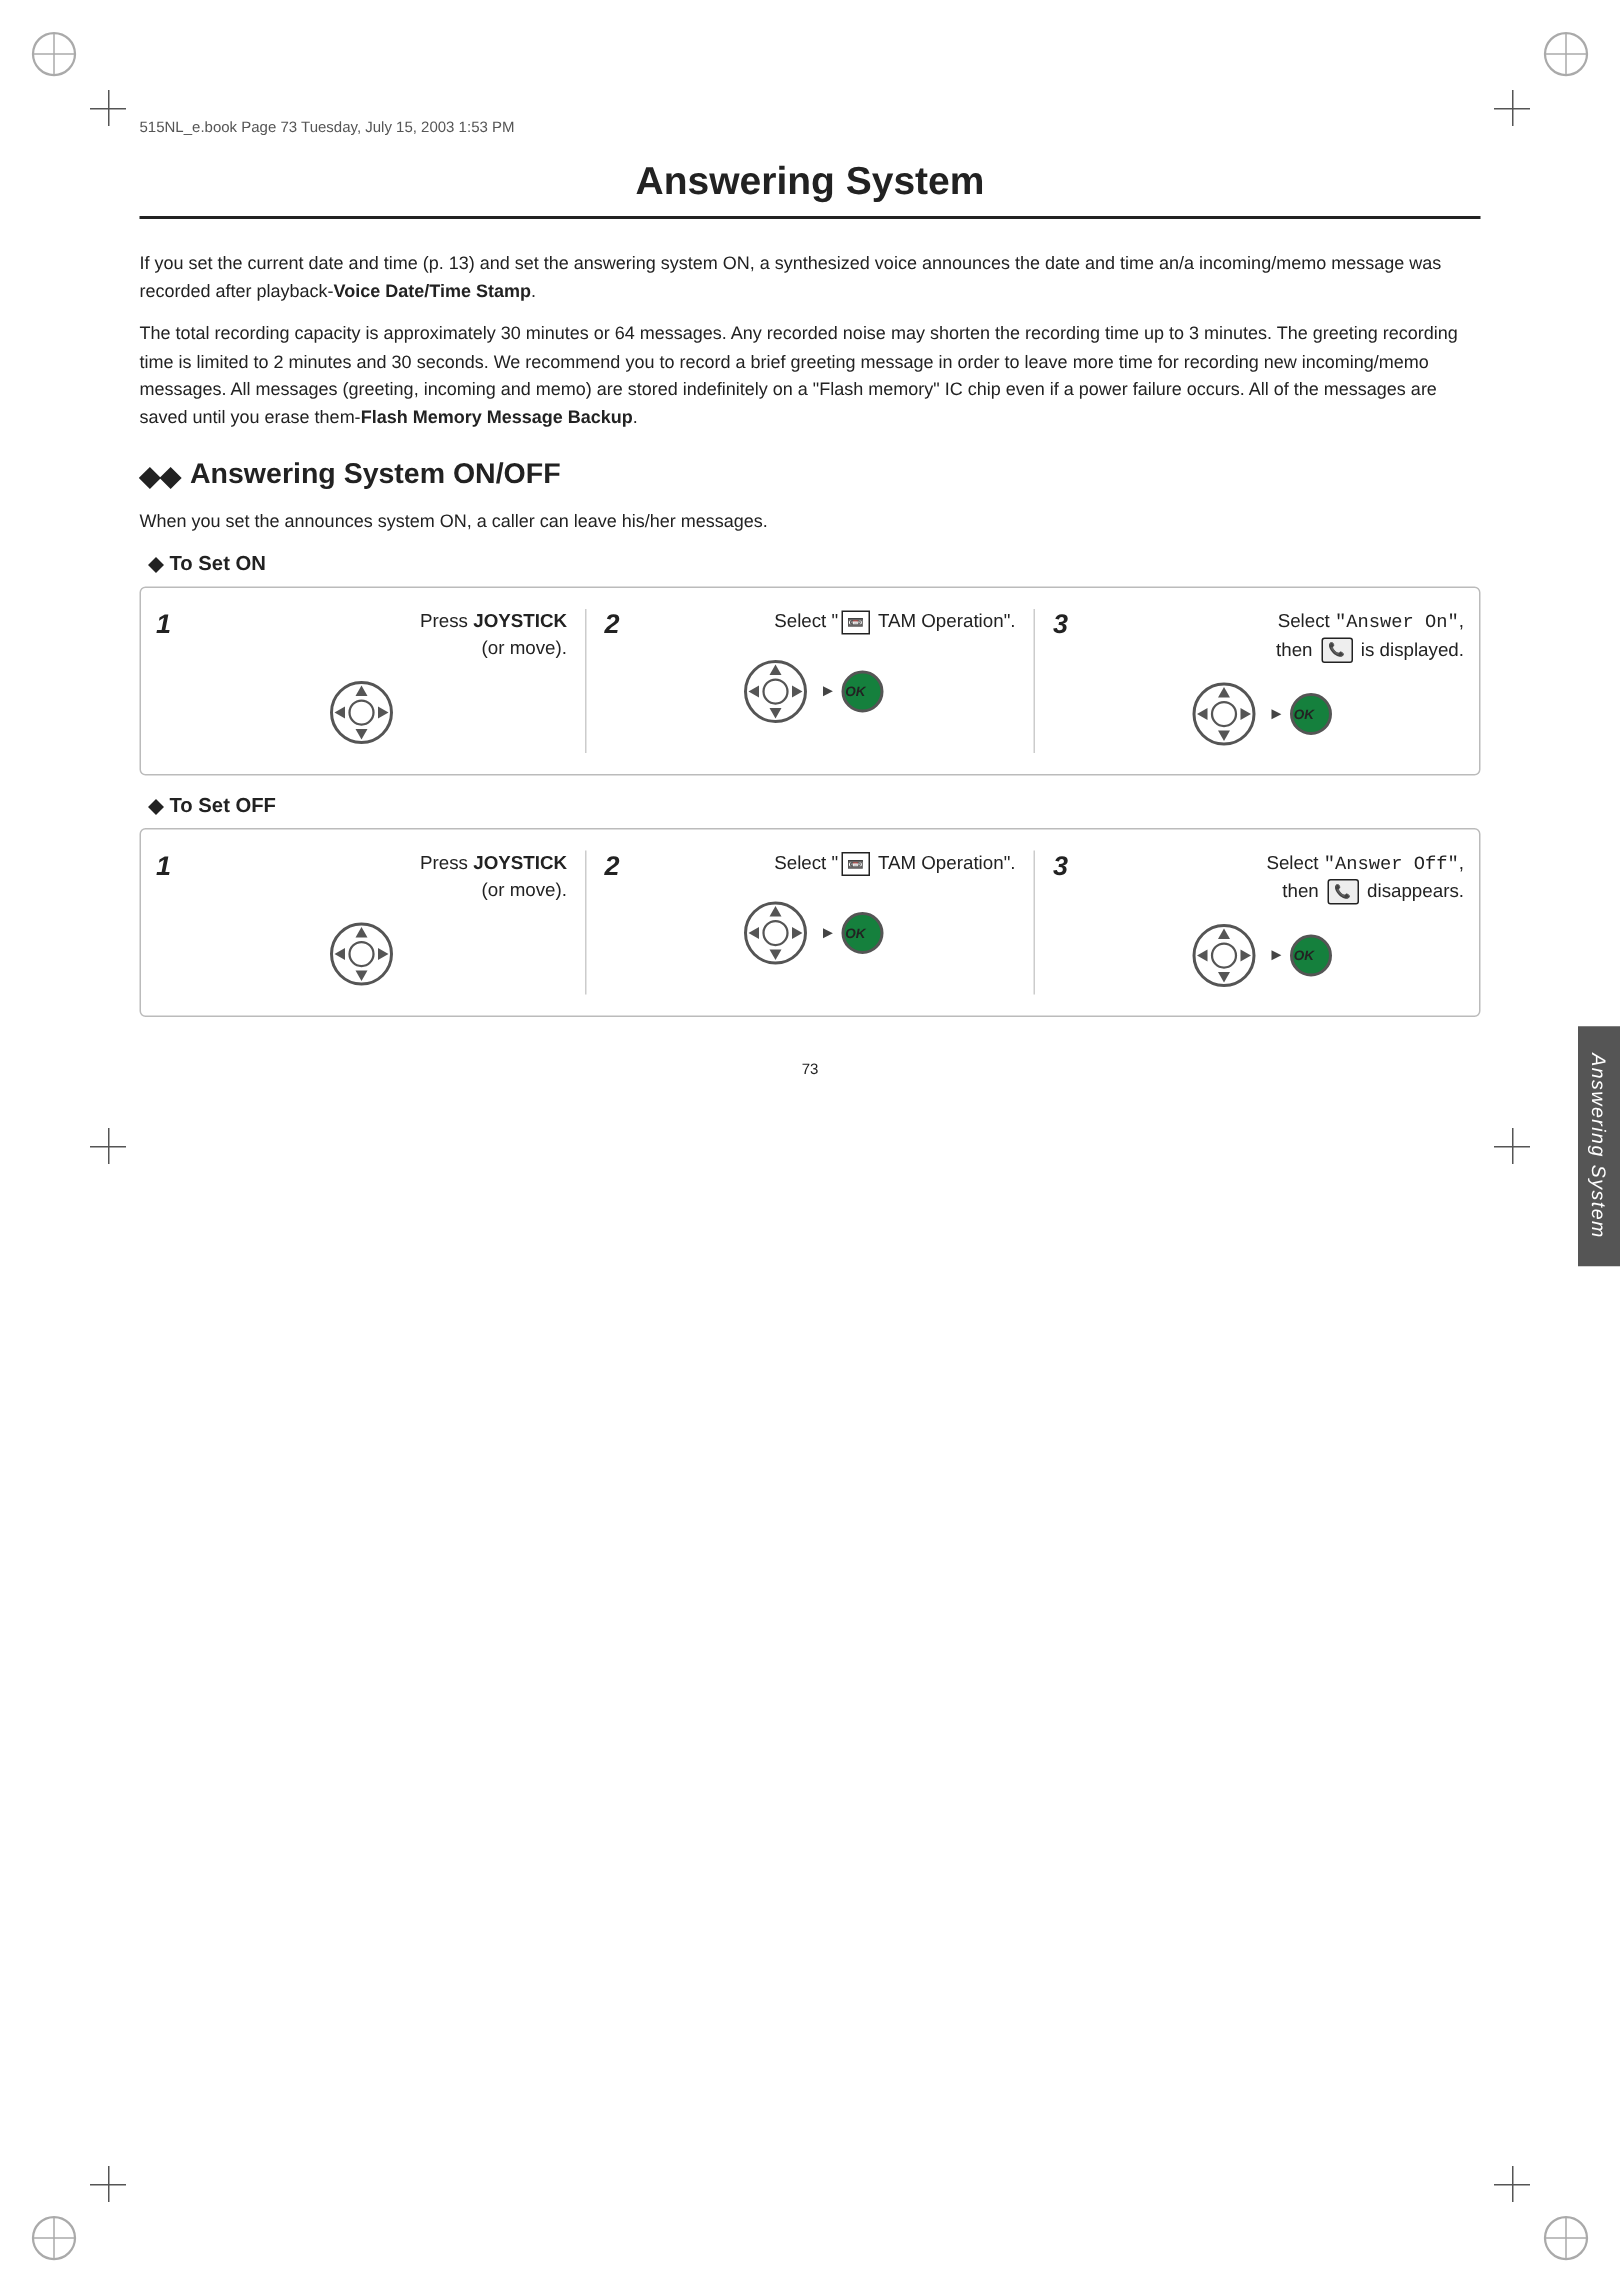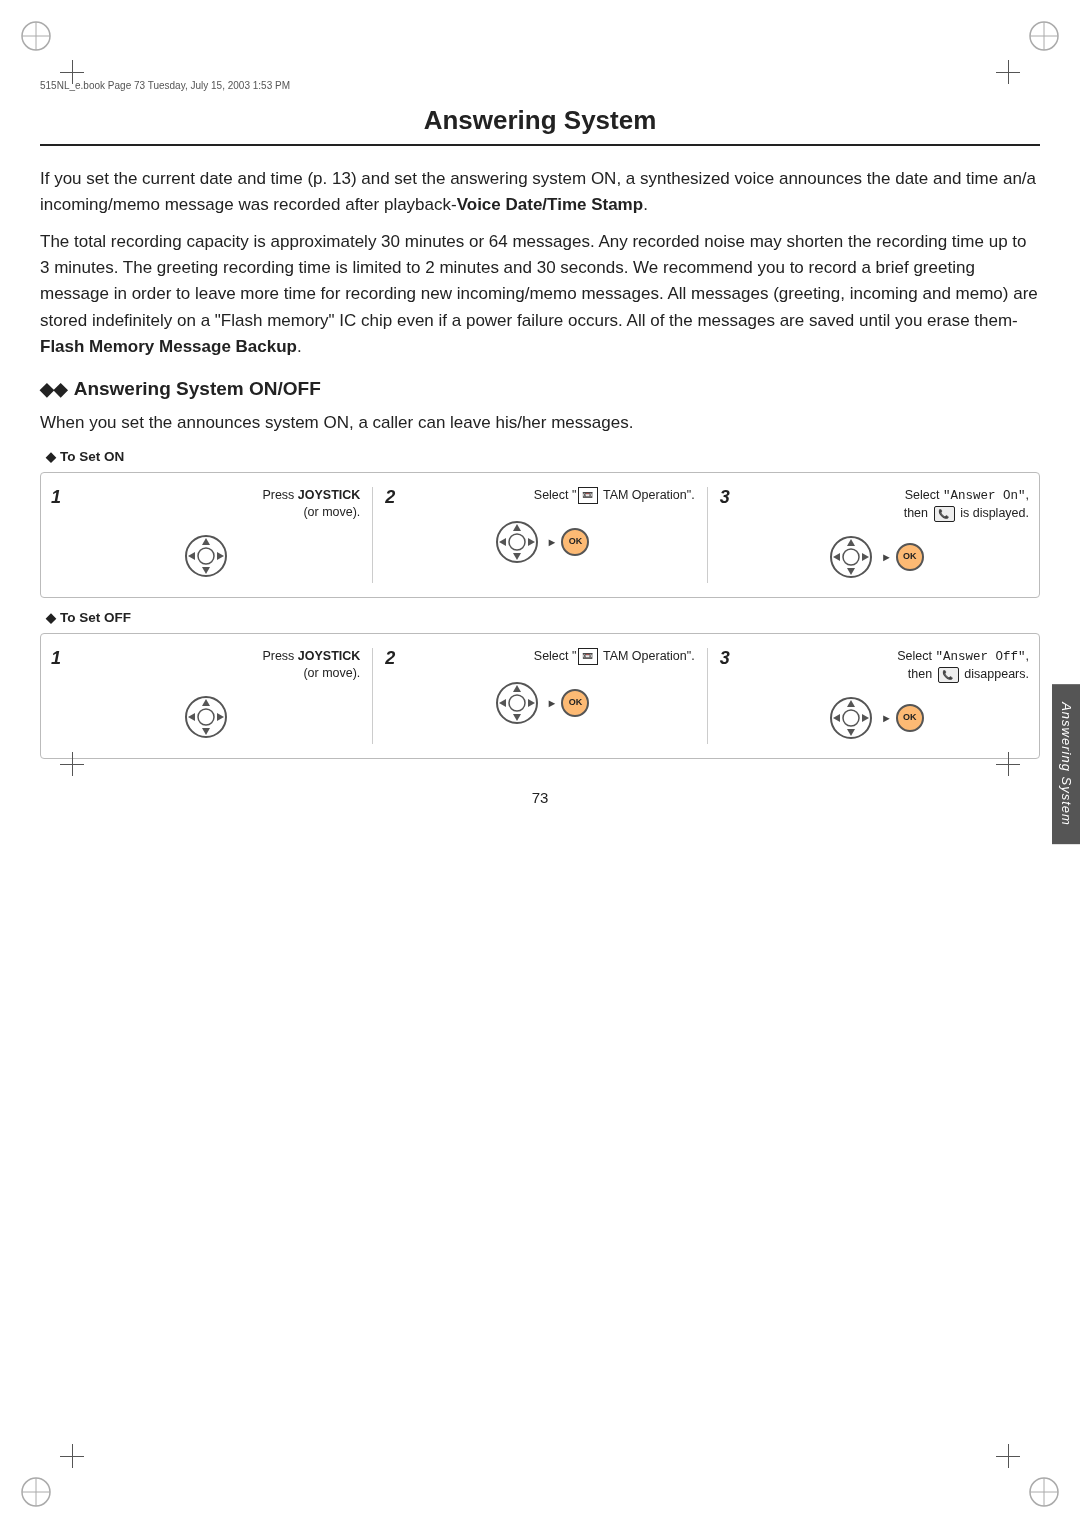--- a/index.html
+++ b/index.html
@@ -59,42 +59,42 @@
       font-style: italic;
       font-size: 13px;
       padding: 18px 5px;
       letter-spacing: 1px;
       display: flex;
       align-items: center;
       justify-content: center;
     }
 
     .content {
-      margin: 0 40px;
+      margin: 0 93px;
       padding-top: 80px;
       padding-bottom: 80px;
     }
 
     .header-meta {
       font-size: 10px;
       color: #555;
       margin-bottom: 14px;
     }
 
     .page-title {
       text-align: center;
       font-size: 26px;
       font-weight: bold;
       border-bottom: 2px solid #222;
       padding-bottom: 8px;
       margin-bottom: 20px;
     }
 
     .intro-text {
-      font-size: 17px;
+      font-size: 12px;
       line-height: 1.55;
       margin-bottom: 10px;
     }
 
     .section-title {
       font-size: 19px;
       font-weight: bold;
       margin: 18px 0 10px 0;
       display: flex;
       align-items: center;
@@ -151,25 +151,25 @@
     }
 
     
     .ok-btn {
       width: 28px;
       height: 28px;
       border-radius: 50%;
       border: 2px solid #555;
       display: flex;
       align-items: center;
-      justify-content: center;
       font-size: 10px;
       font-weight: bold;
-      background: #fdba74;
+      background: #15803d;
       position: relative;
+      font-style: italic;
     }
     .ok-btn .ok-text {
       font-size: 9px;
       font-weight: bold;
       line-height: 1;
     }
 
     
     .nav-combo {
       display: flex;
@@ -199,21 +199,21 @@
       border-radius: 2px;
       font-size: 9px;
       padding: 1px 4px;
       vertical-align: middle;
       margin: 0 2px;
       background: #eee;
     }
 
     .page-number {
       text-align: center;
-      font-size: 15px;
+      font-size: 10px;
       margin-top: 30px;
     }
 
     
     svg.joystick {
       width: 52px;
       height: 52px;
     }
 
     

